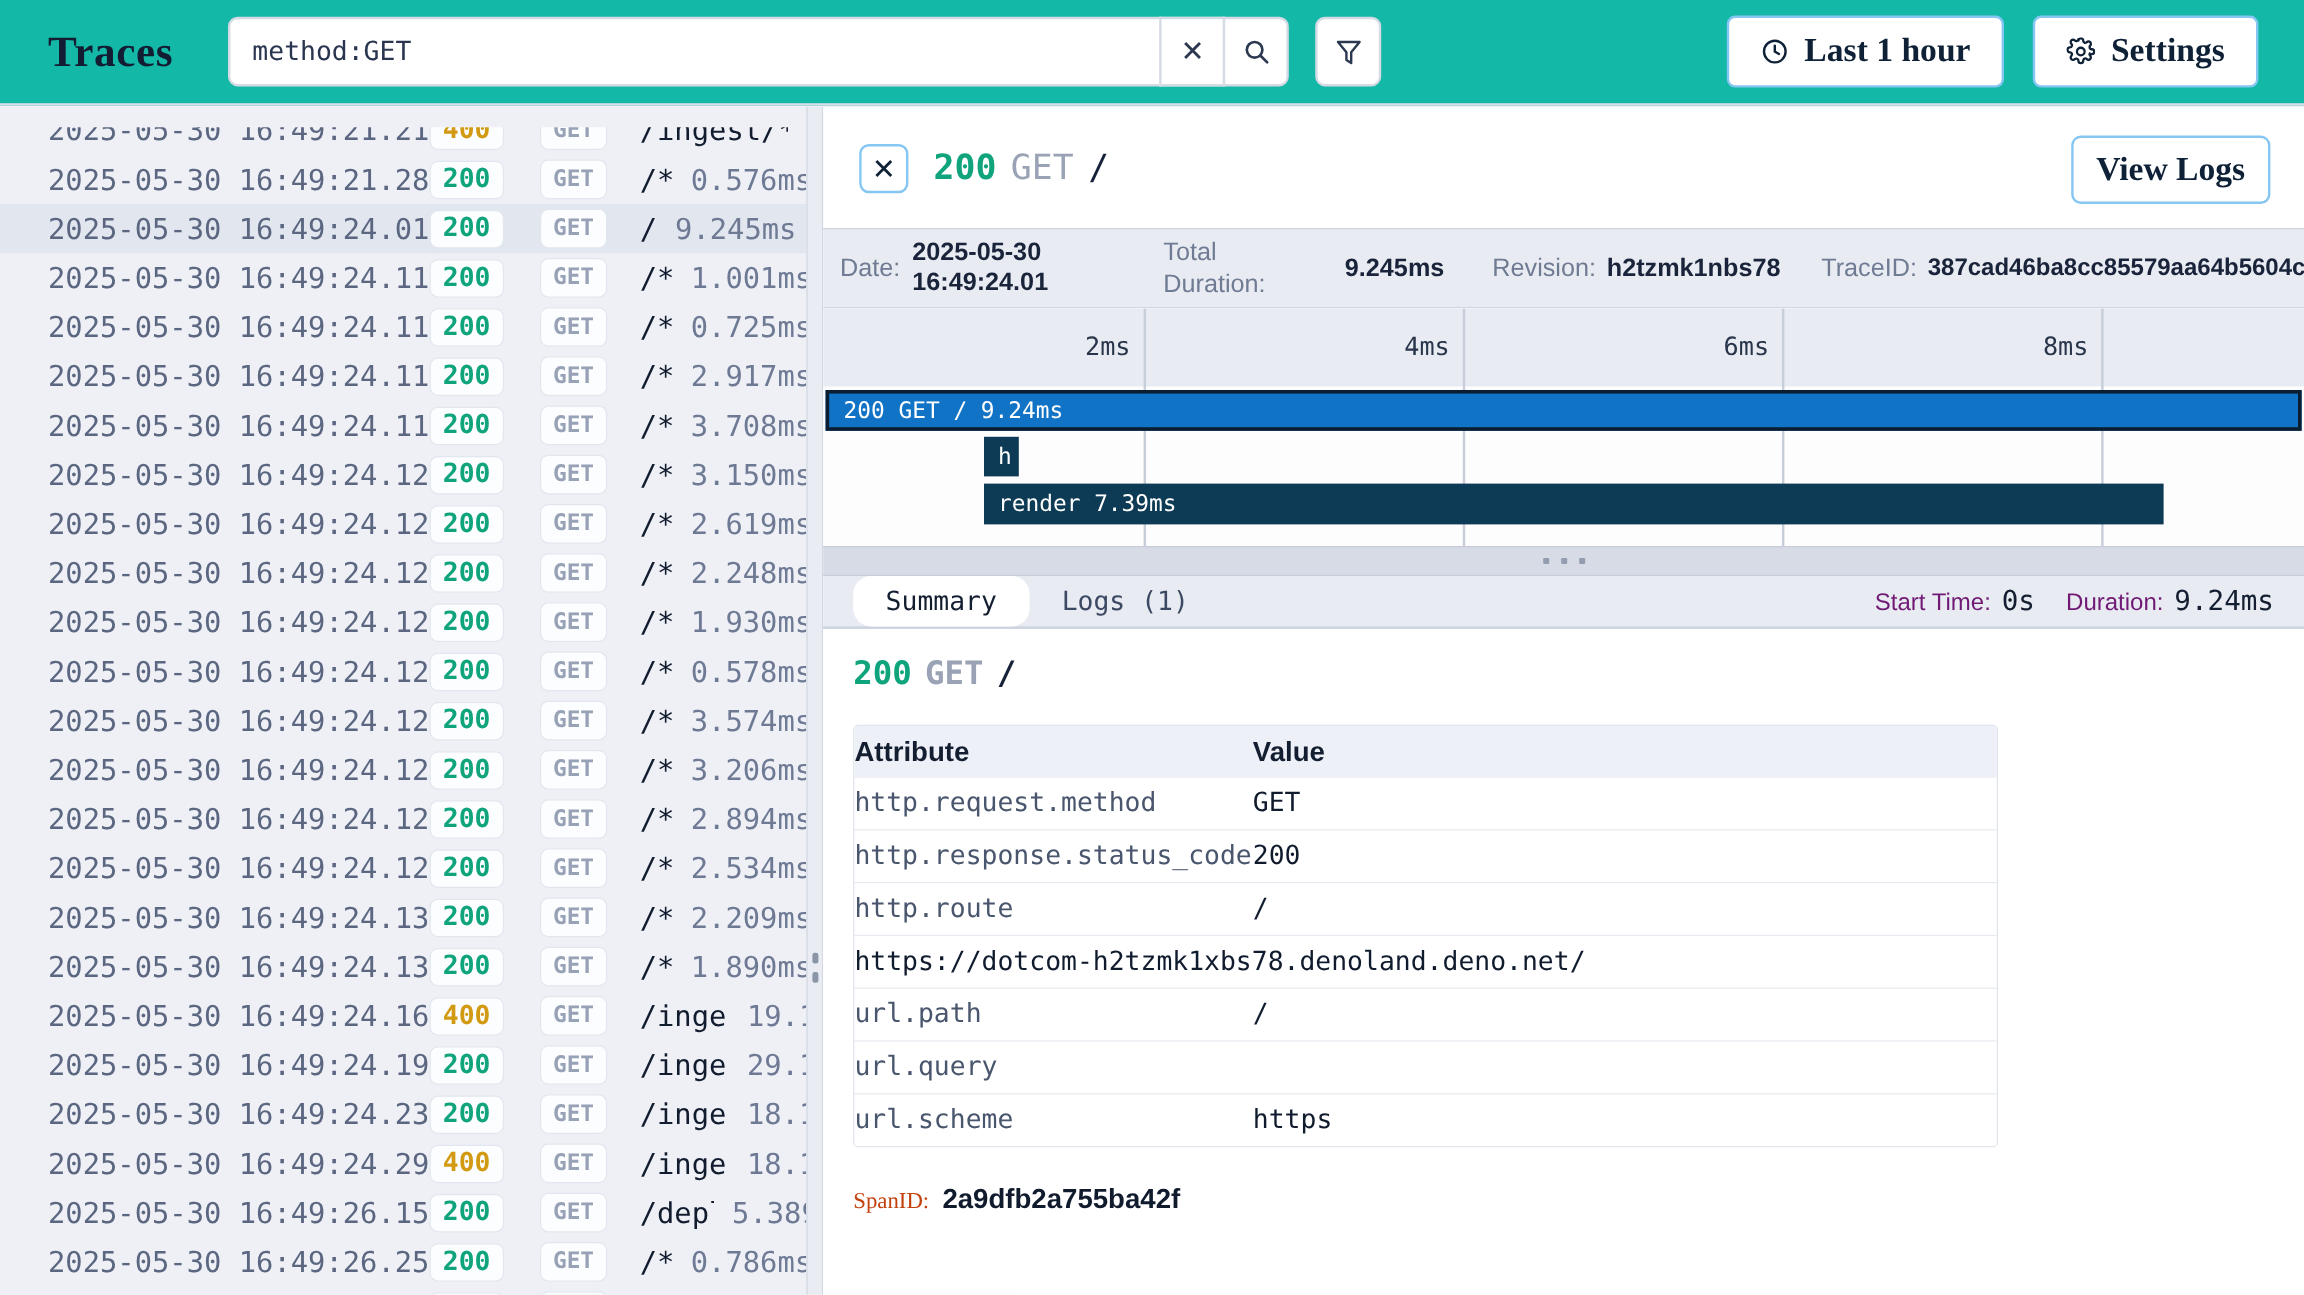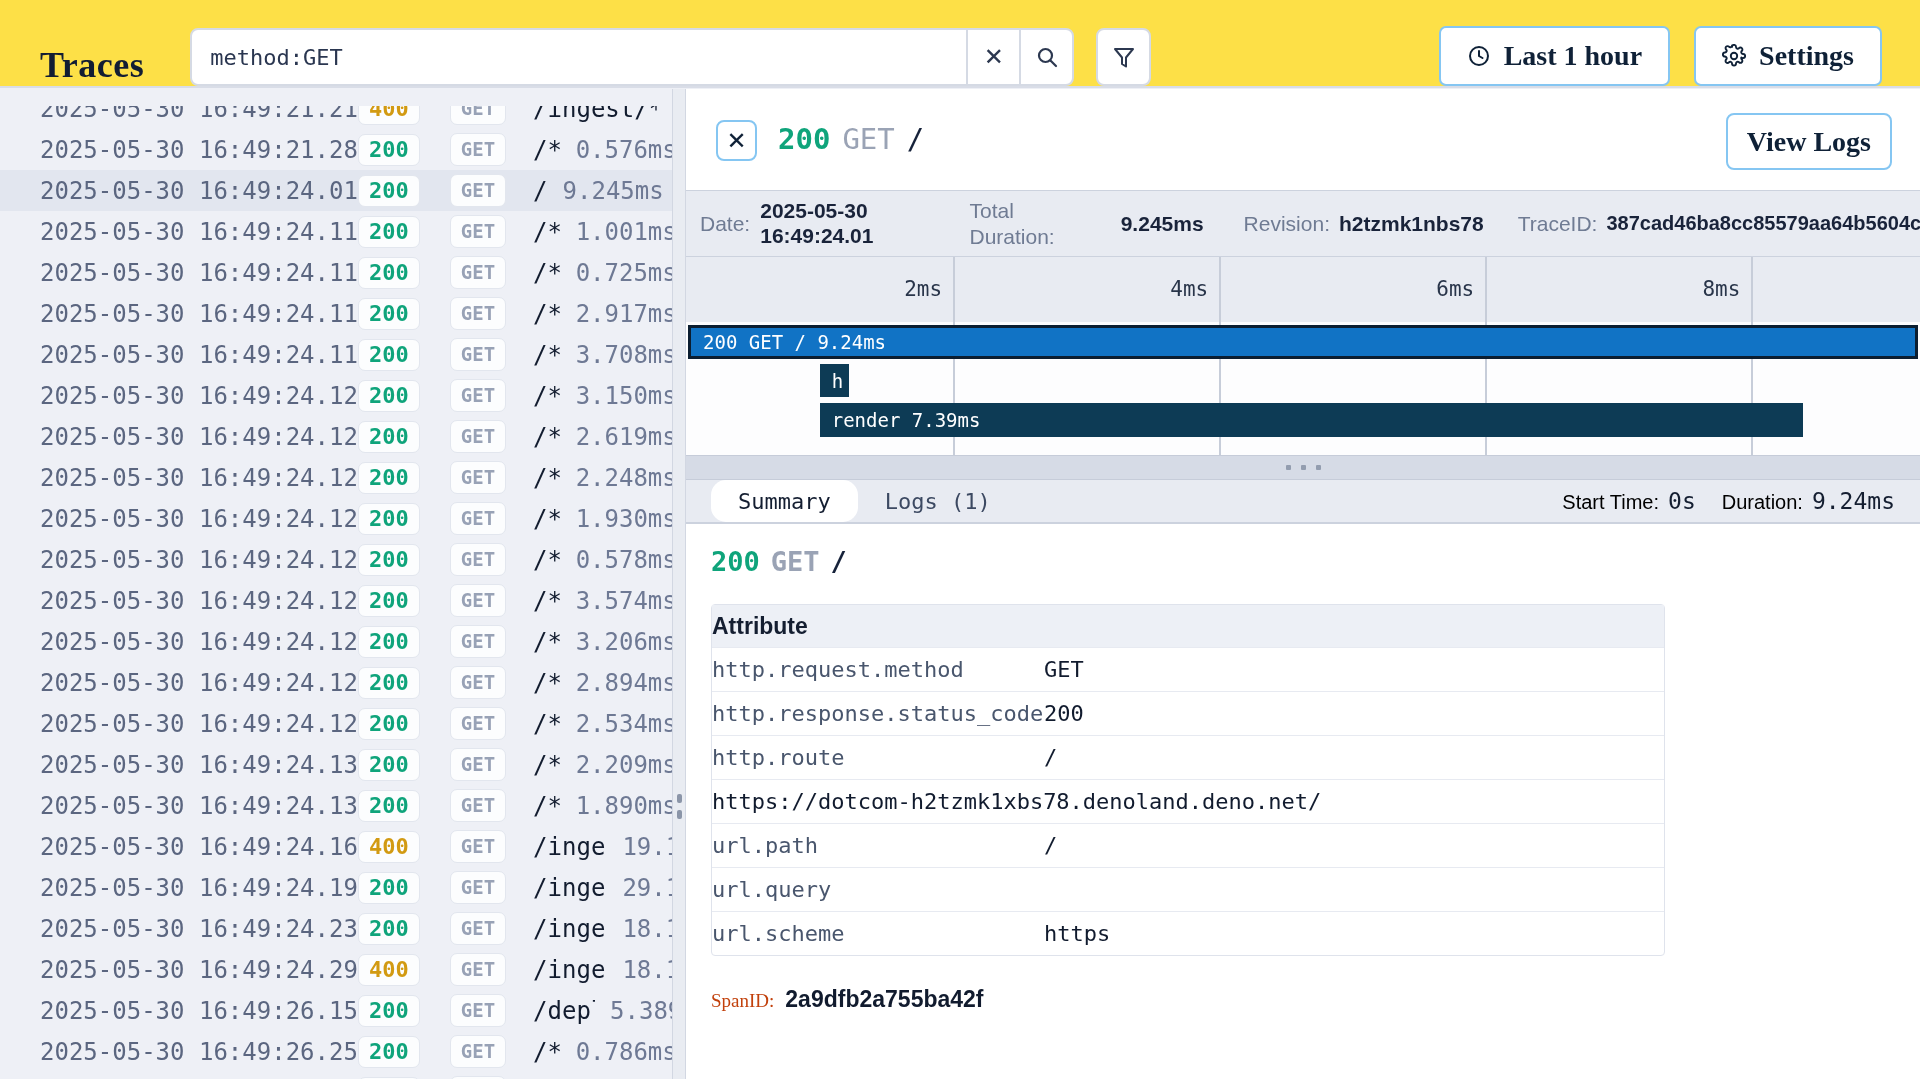--- a/index.html
+++ b/index.html
@@ -7,22 +7,22 @@
   body {
     position: relative; overflow: hidden;
     background: #eef0f6;
     font-family: "Liberation Sans", sans-serif;
     color: #16223a;
   }
 
   
   .app-header {
     position: absolute; left:0; top:0; right:0; height:88px;
-    background:#fde047; border-bottom:2px solid #d9dde7;
-    display:flex; align-items:flex-end;
+    background:#14b8a6; border-bottom:2px solid #d9dde7;
+    display:flex; align-items:center;
   }
   .app-title { margin-left:40px; font-family:"Liberation Serif",serif; font-weight:bold; font-size:36px; color:#121d33; letter-spacing:.5px; }
   .search-group { margin-left:46px; display:flex; height:58px; }
   .search-box {
     width:778px; height:58px; background:#fff; border:2px solid #d5dae4;
     border-radius:8px 0 0 8px; display:flex; align-items:center; padding:0 18px;
   }
   .search-box input {
     border:none; outline:none; width:100%;
     font-family:"DejaVu Sans Mono", monospace; font-size:22px; color:#2a3650; background:transparent;
@@ -133,21 +133,21 @@
   .tabs-row {
     position:absolute; left:0; top:391px; right:0; height:44px;
     background:#e8ebf2; border-bottom:2px solid #ccd2de;
     display:flex; align-items:stretch; padding-left:25px;
   }
   .tab { display:flex; align-items:center; padding:0 27px;
     font-family:"DejaVu Sans Mono", monospace; font-size:22px; color:#3c4962; cursor:pointer; }
   .tab.active { background:#ffffff; color:#141e31;border-radius:15px; }
   .timing { margin-left:auto; display:flex; align-items:center; gap:26px; padding-right:25px; }
   .timing .pair { display:flex; align-items:baseline; gap:9px; }
-  .timing .lbl { color:#000000; font-size:20px; }
+  .timing .lbl { color:#701a75; font-size:20px; }
   .timing .val { font-family:"DejaVu Sans Mono", monospace; font-size:23px; color:#141e31; }
 
   .content { position:absolute; left:0; top:437px; right:0; bottom:0; background:#fff; padding:20px 0 0 25px; }
   .sum-heading { display:flex; gap:11px; align-items:baseline;
     font-family:"DejaVu Sans Mono", monospace; font-size:27px; font-weight:bold; }
   .sum-heading .st { color:#0fa47b; }
   .sum-heading .mth { color:#9aa3b5; }
   .sum-heading .pth { color:#16223a; }
 
   .attr-table { margin-top:27px; width:954px; border:1.5px solid #dfe3ec; border-radius:4px; background:#fff; }
@@ -477,20 +477,21 @@
   <div class="content">
     <div class="sum-heading">
       <span class="st">200</span>
       <span class="mth">GET</span>
       <span class="pth">/</span>
     </div>
 
     <div class="attr-table">
       <div class="attr-tr head">
         <div class="attr-td a">Attribute</div>
+        <div class="attr-td v">Value</div>
       </div>
       <div>
           <div class="attr-tr">
             <div class="attr-td a">http.request.method</div>
             <div class="attr-td v">GET</div>
           </div>
           <div class="attr-tr">
             <div class="attr-td a">http.response.status_code</div>
             <div class="attr-td v">200</div>
           </div>

